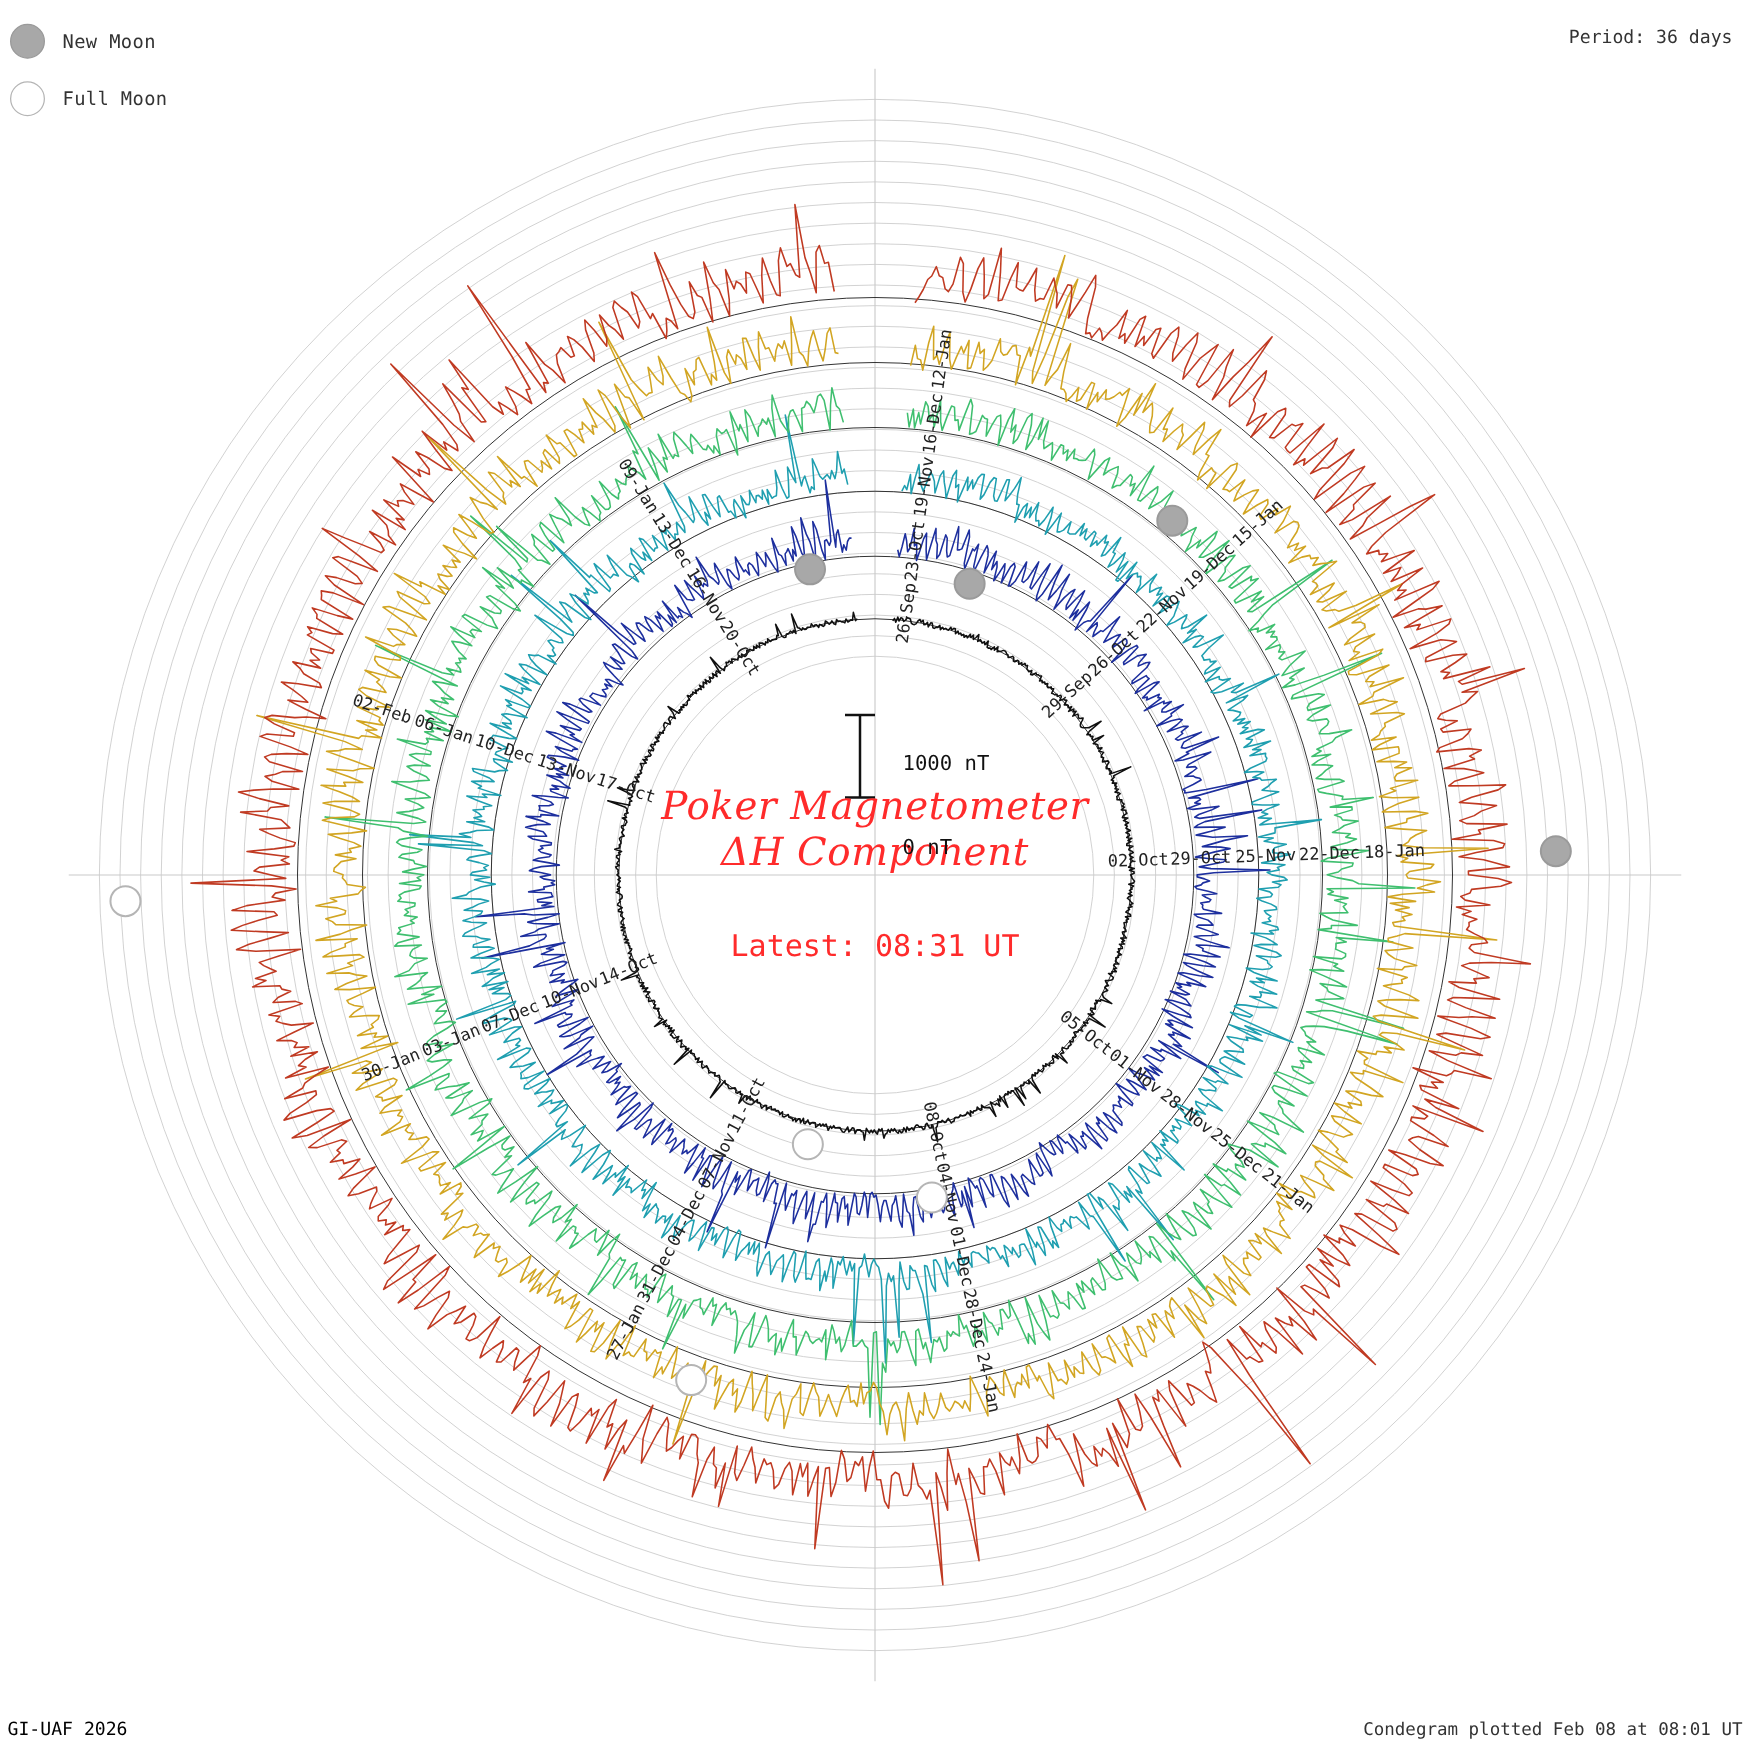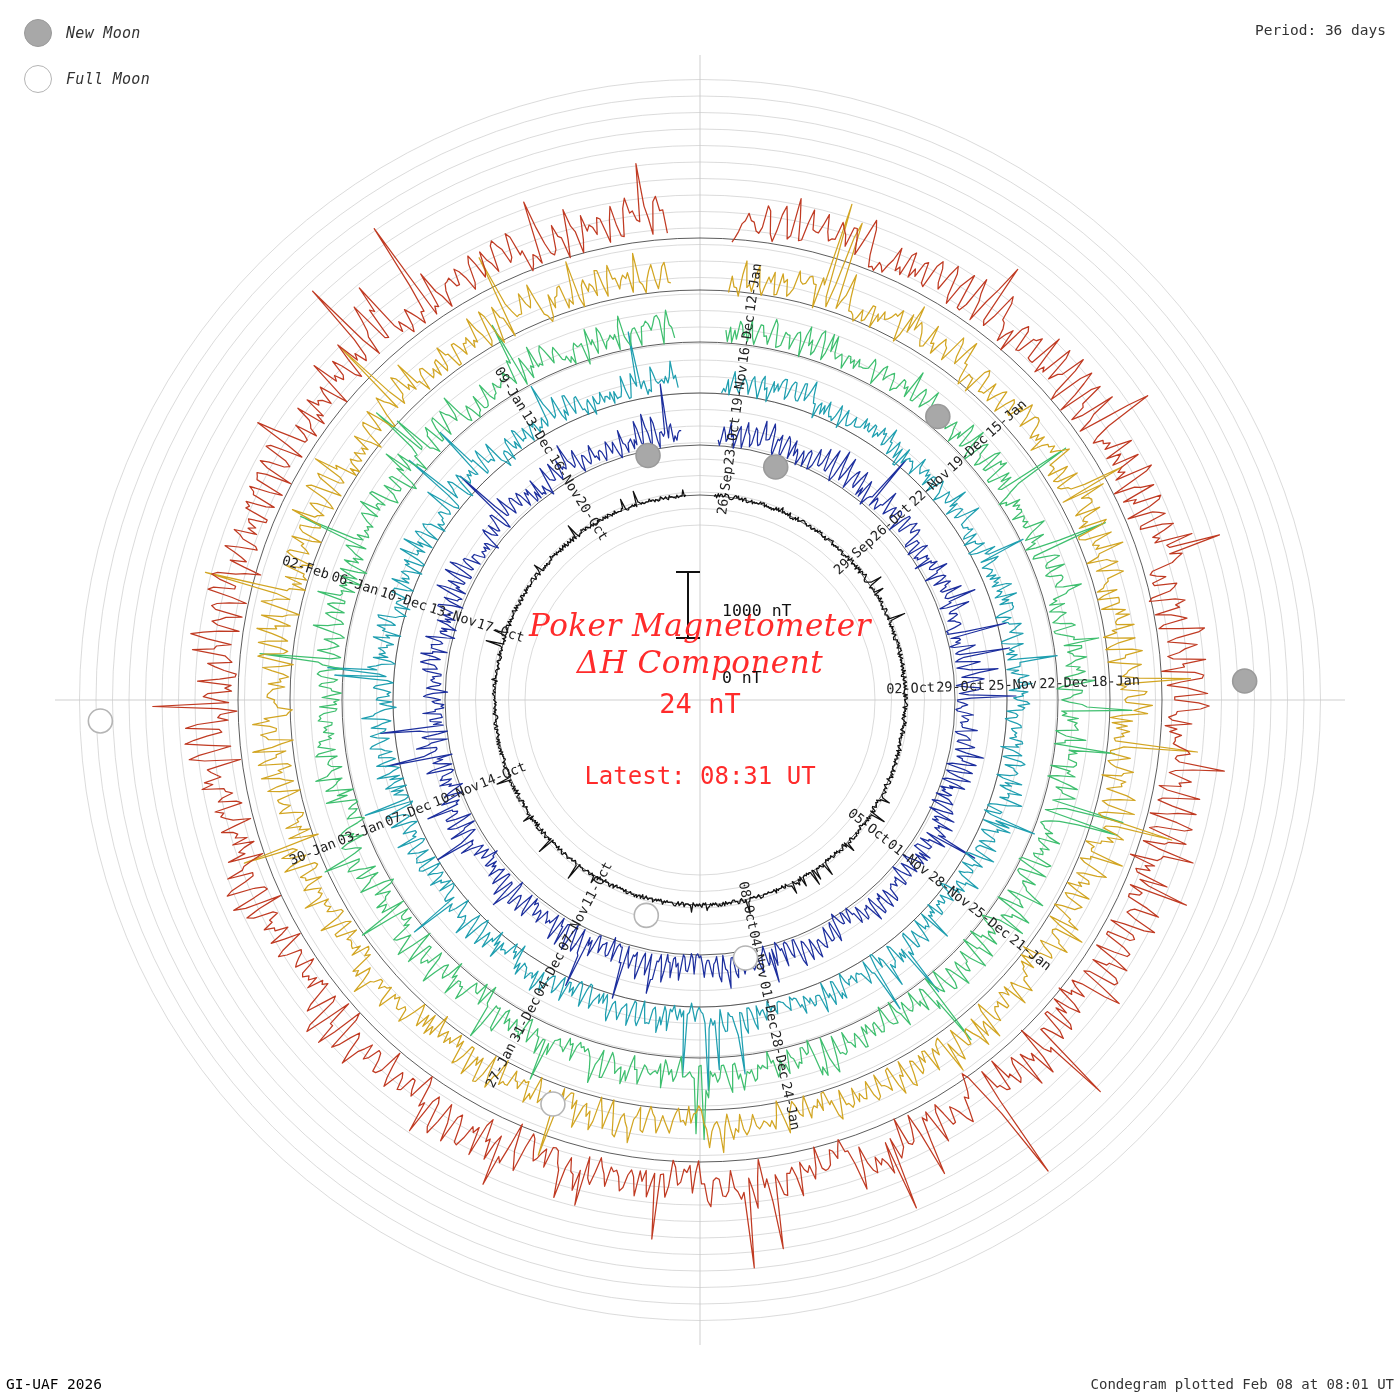--- a/index.html
+++ b/index.html
@@ -2,21 +2,21 @@
 <html><head>
 <meta charset="utf-8">
 <style>
   html,body{margin:0;padding:0;}
   body{
     width:1400px;height:1400px;position:relative;overflow:hidden;
     background:#ffffff;
     font-family:"DejaVu Sans Mono","Liberation Mono",monospace;
     color:#222;
   }
-  .legend{position:absolute;left:24px;top:10px;font-style:italic;}
+  .legend{position:absolute;left:8px;top:10px;}
   .legend-row{display:flex;align-items:center;height:46px;}
   .moon{width:28px;height:28px;border-radius:50%;margin-right:14px;box-sizing:border-box;}
   .moon.new{background:#a8a8a8;border:1px solid #9a9a9a;}
   .moon.full{background:#ffffff;border:1.6px solid #b5b5b5;}
   .legend-label{font-size:15px;color:#333;letter-spacing:.3px;}
   .period{position:absolute;right:14px;top:22px;font-size:14.5px;color:#333;}
   .credit{position:absolute;left:6px;bottom:8px;font-size:14.5px;color:#000000;}
   .plotinfo{position:absolute;right:6px;bottom:8px;font-size:14px;color:#333;}
   #chart{position:absolute;left:0;top:0;}
   .center-block{
@@ -154,20 +154,19 @@
     <g>
       <line x1="688" y1="572" x2="688" y2="638" stroke="#111" stroke-width="2"></line>
       <line x1="676" y1="572" x2="700" y2="572" stroke="#111" stroke-width="2"></line>
       <line x1="676" y1="638" x2="700" y2="638" stroke="#111" stroke-width="2"></line>
     </g>
   </svg>
 
 <div class="center-block">
   <div class="title1">Poker Magnetometer</div>
   <div class="title1">ΔH Component</div>
-  <div class="title2">24 nT</div>
   <div class="latest">
     <div>Latest: 08:31 UT</div>
   </div>
 </div>
 
 <div class="scale-lab" style="left:722px;top:565px;">1000 nT</div>
 <div class="scale-lab" style="left:722px;top:632px;">0 nT</div>
 
 </body></html>

